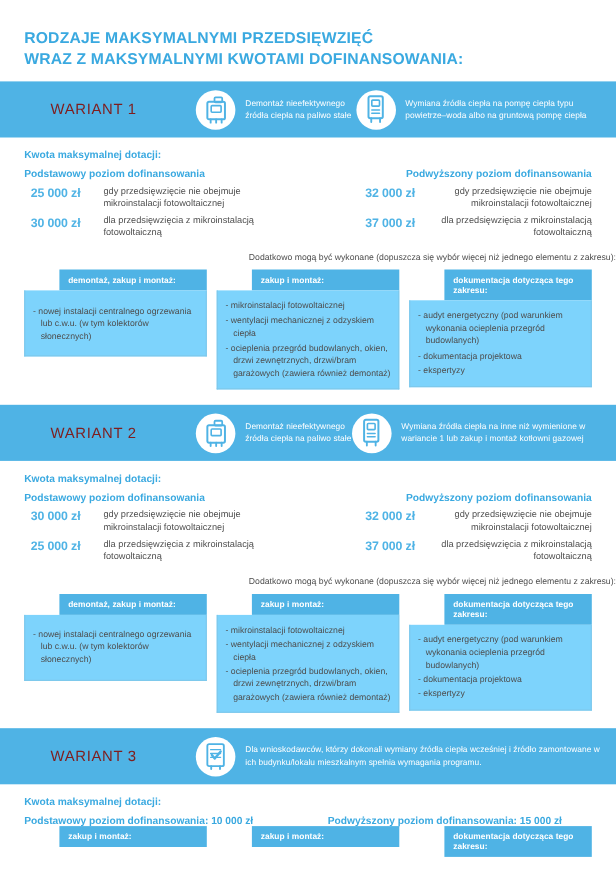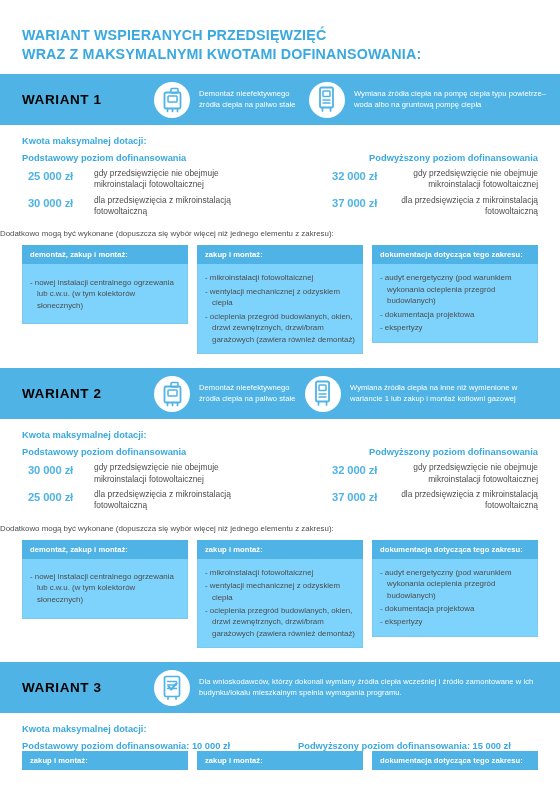--- a/index.html
+++ b/index.html
@@ -39,26 +39,27 @@
   
   .banner {
     background: #4fb3e5;
     height: 51px;
     display: flex;
     align-items: center;
     padding: 0 10px 0 22px;
     box-sizing: border-box;
   }
   .banner-title {
-    color: #000000;
+    color: #7f1d1d;
     font-size: 13.5px;
-    font-weight: bold;
+    font-weight: normal;
     letter-spacing: 0.6px;
     width: 132px;
     flex: 0 0 132px;
+    margin-left: 24px;
   }
   .banner-item {
     display: flex;
     align-items: center;
     flex: 1 1 auto;
   }
   .banner-item.wide { flex: 1 1 100%; }
   .icon-circle {
     width: 36px;
     height: 36px;
@@ -115,21 +116,21 @@
     letter-spacing: -0.1px;
   }
   .amount-desc {
     font-size: 8.4px;
     line-height: 1.35;
     color: #4d4d4d;
   }
 
   
   .note {
-    text-align: left;
+    text-align: right;
     font-size: 7.9px;
     color: #4d4d4d;
     margin: 7px 0 6px 0;
     line-height: 1.4;
   }
   .note.two-line { margin-top: 9px; }
 
   
   .boxes {
     display: flex;
@@ -139,20 +140,21 @@
   }
   .box { flex: 1 1 0; min-width: 0; }
   .box-head {
     background: #4fb3e5;
     color: #ffffff;
     font-size: 7.6px;
     font-weight: bold;
     padding: 5px 8px;
     box-sizing: border-box;
     letter-spacing: 0.05px;
+    margin-left: 32px;
   }
   .box-body {
     border: 1px solid #7ec8ea;
     border-top: none;
     background: #7dd3fc;
     padding: 8px 7px 8px 7px;
     box-sizing: border-box;
     min-height: 60px;
   }
   .box-body.centered { display: flex; align-items: center; }
@@ -181,21 +183,21 @@
 
   .section { position: relative; }
   .spacer-14 { height: 14px; }
 </style>
 </head>
 <body>
 
 <div class="page">
 
   <div class="title-block">
-    <div class="title-line">WARIANT WSPIERANYCH PRZEDSIĘWZIĘĆ</div>
+    <div class="title-line">RODZAJE MAKSYMALNYMI PRZEDSIĘWZIĘĆ</div>
     <div class="title-line">WRAZ Z MAKSYMALNYMI KWOTAMI DOFINANSOWANIA:</div>
   </div>
 
   <div id="variant-sections">
       <div class="section">
         <div class="banner">
           <div class="banner-title">WARIANT 1</div>
           <div class="banner-item">
             <span class="icon-circle">
               <svg width="23" height="26" viewBox="0 0 23 26" aria-hidden="true">

